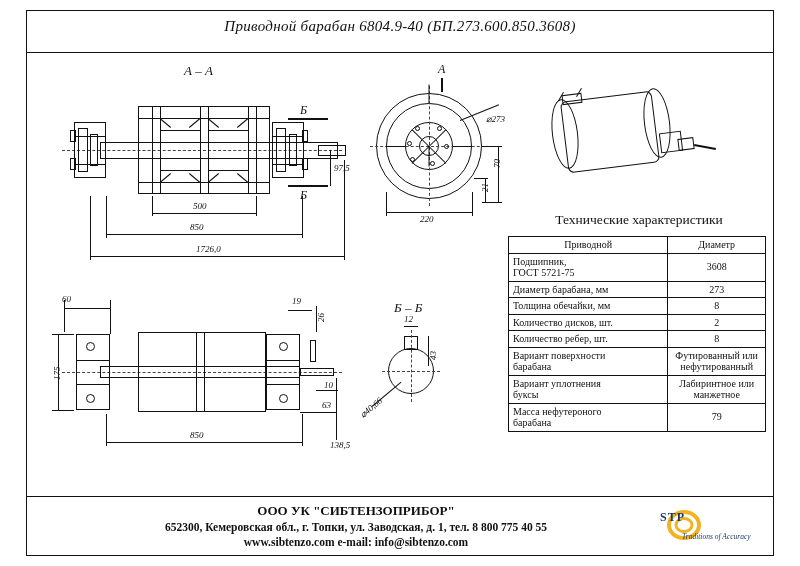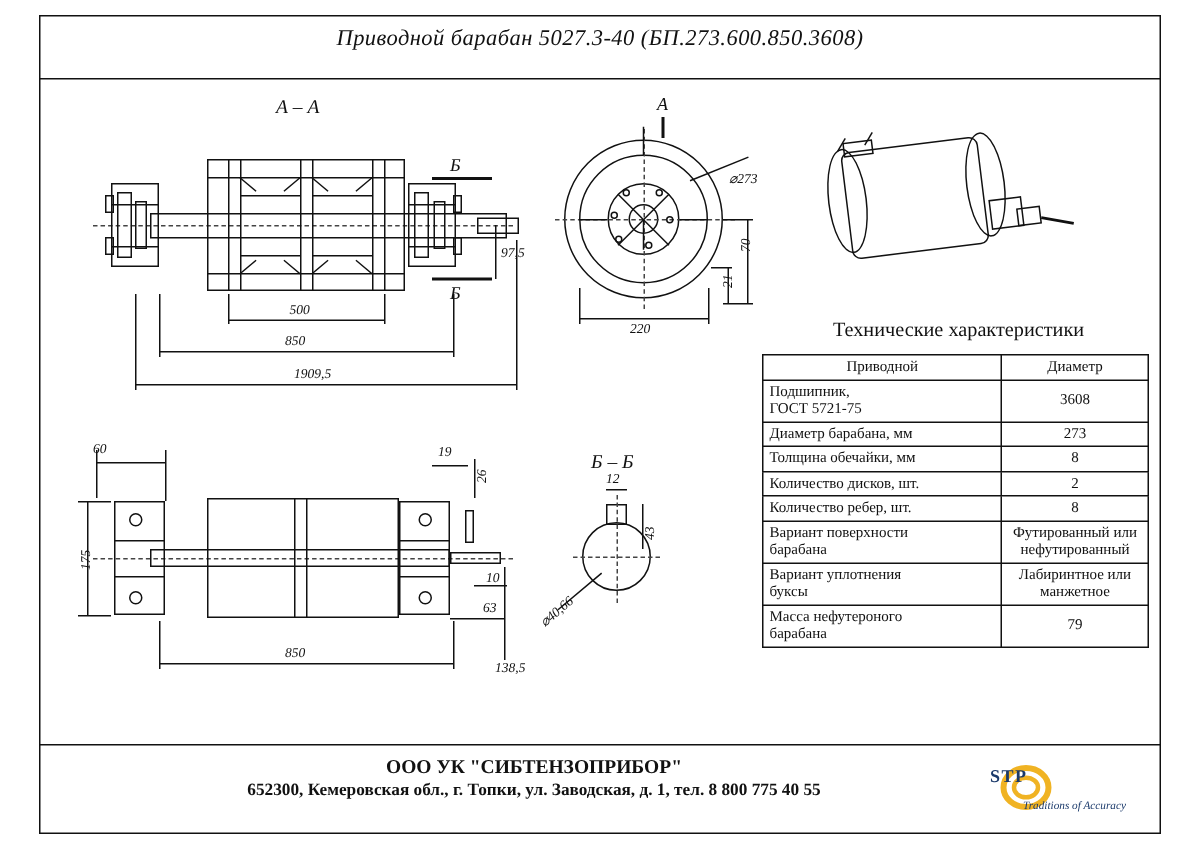--- a/index.html
+++ b/index.html
@@ -39,21 +39,21 @@
 </style>
 </head>
 <body>
 
 <div class="sheet">
 
   <div class="frame"></div>
   <div class="title-line"></div>
   <div class="bottom-line"></div>
 
-  <div class="doc-title">Приводной барабан 5027.3-40 (БП.273.600.850.3608)</div>
+  <div class="doc-title">Приводной барабан 6804.9-40 (БП.273.600.850.3608)</div>
 
   <div class="viewlbl" style="left:184px;top:63px;">А – А</div>
 
   <div class="dash-h" style="left:62px;top:150px;width:280px;"></div>
 
   <div class="box" style="left:138px;top:106px;width:132px;height:88px;"></div>
   <div class="ln hl" style="left:138px;top:118px;width:132px;"></div>
   <div class="ln hl" style="left:138px;top:182px;width:132px;"></div>
   <div class="ln vl" style="left:152px;top:106px;height:88px;"></div>
   <div class="ln vl" style="left:160px;top:106px;height:88px;"></div>
@@ -108,21 +108,21 @@
   <div class="dim" style="left:193px;top:201px;">500</div>
 
   <div class="ln hl" style="left:106px;top:234px;width:196px;"></div>
   <div class="ln vl" style="left:106px;top:196px;height:42px;"></div>
   <div class="ln vl" style="left:302px;top:196px;height:42px;"></div>
   <div class="dim" style="left:190px;top:222px;">850</div>
 
   <div class="ln hl" style="left:90px;top:256px;width:254px;"></div>
   <div class="ln vl" style="left:90px;top:196px;height:64px;"></div>
   <div class="ln vl" style="left:344px;top:160px;height:100px;"></div>
-  <div class="dim" style="left:196px;top:244px;">1909,5</div>
+  <div class="dim" style="left:196px;top:244px;">1726,0</div>
 
   <div class="arrowlbl" style="left:438px;top:62px;">А</div>
   <div class="ln vl" style="left:441px;top:78px;height:14px;width:1.6px;"></div>
 
   <div class="circ" style="left:376px;top:93px;width:106px;height:106px;"></div>
   <div class="circ" style="left:386px;top:103px;width:86px;height:86px;"></div>
   <div class="circ" style="left:405px;top:122px;width:48px;height:48px;"></div>
   <div class="circ" style="left:419px;top:136px;width:20px;height:20px;"></div>
   <div class="dash-h" style="left:370px;top:146px;width:120px;"></div>
   <div class="dash-v" style="left:429px;top:86px;height:120px;"></div>
@@ -270,20 +270,21 @@
       <td class="k">Масса нефутероного<br>барабана</td>
       <td class="v">79</td>
     </tr>
   </tbody>
     </table>
 
   <div class="footer">
     <div class="f-txt">
       <div class="f1">ООО УК "СИБТЕНЗОПРИБОР"</div>
       <div class="f2">652300, Кемеровская обл., г. Топки, ул. Заводская, д. 1, тел. 8 800 775 40 55</div>
+      <div class="f3">www.sibtenzo.com e-mail: info@sibtenzo.com</div>
     </div>
   </div>
   <svg class="logo" viewBox="0 0 104 42">
     <ellipse cx="22" cy="17" rx="15" ry="13" fill="none" stroke="#f0b323" stroke-width="4"></ellipse>
     <ellipse cx="22" cy="17" rx="8" ry="6.5" fill="none" stroke="#f0b323" stroke-width="3"></ellipse>
   </svg>
   <div class="logo-txt">STP</div>
   <div class="logo-sub">Traditions of Accuracy</div>
 
 </div>

